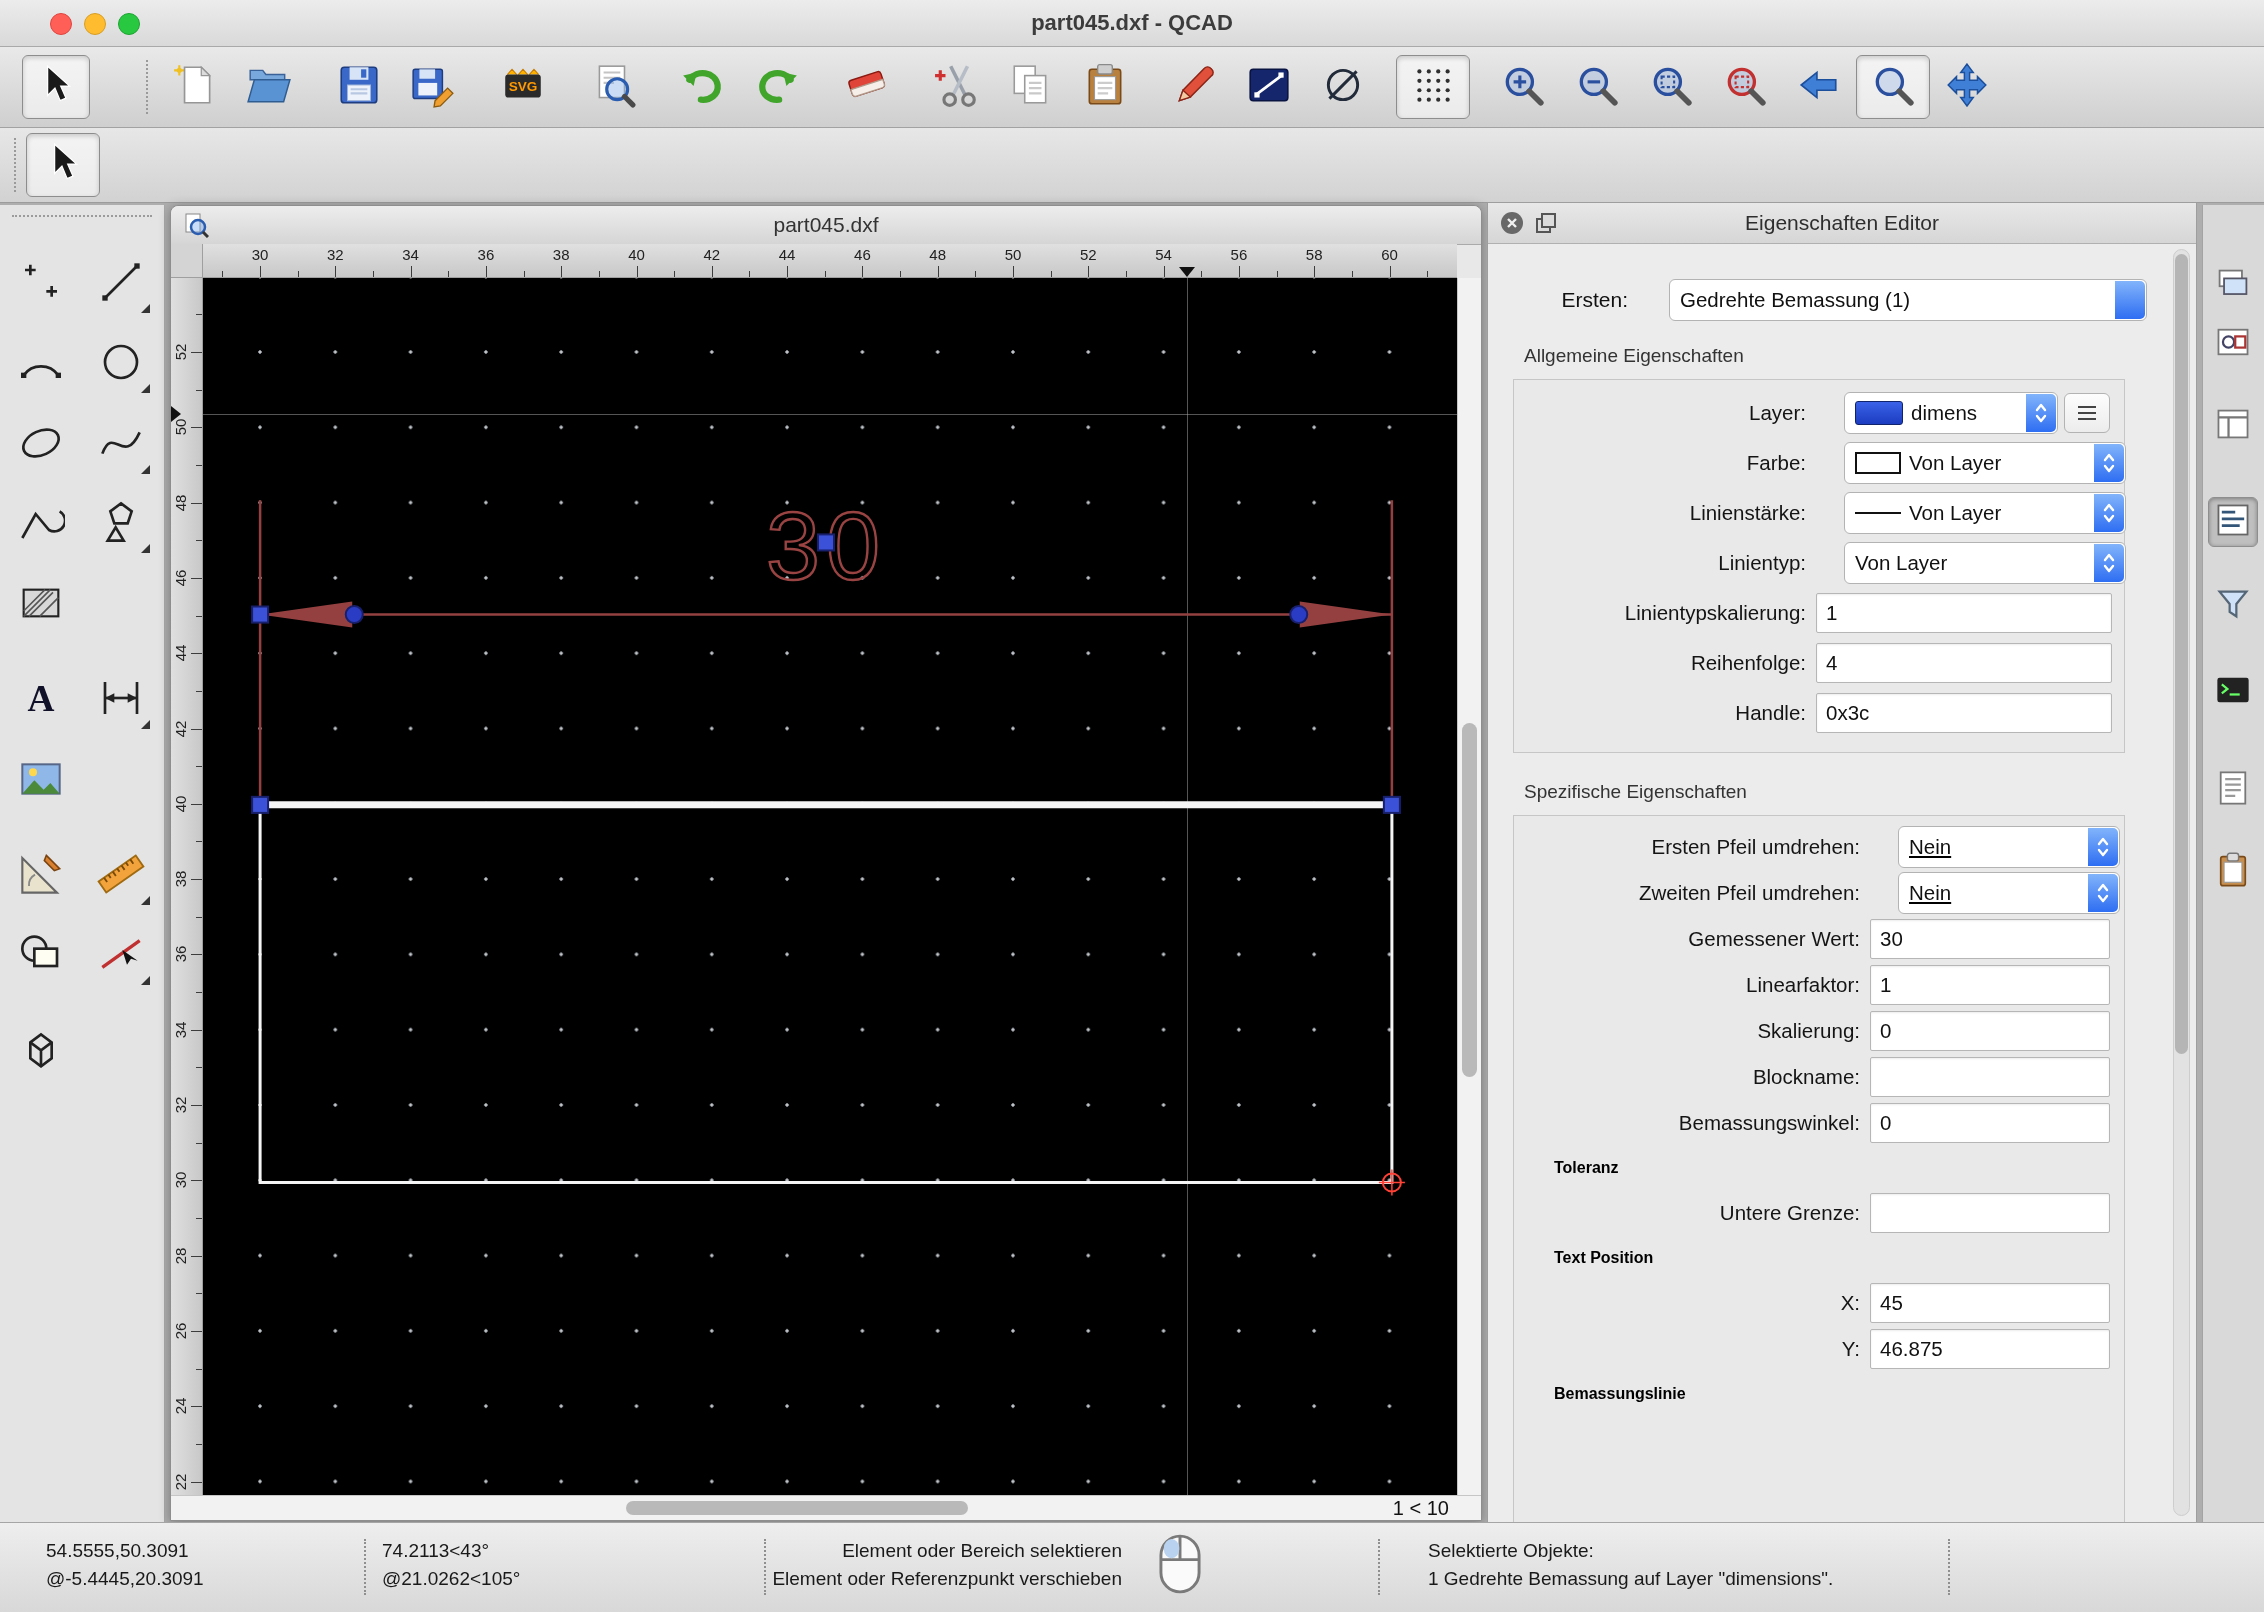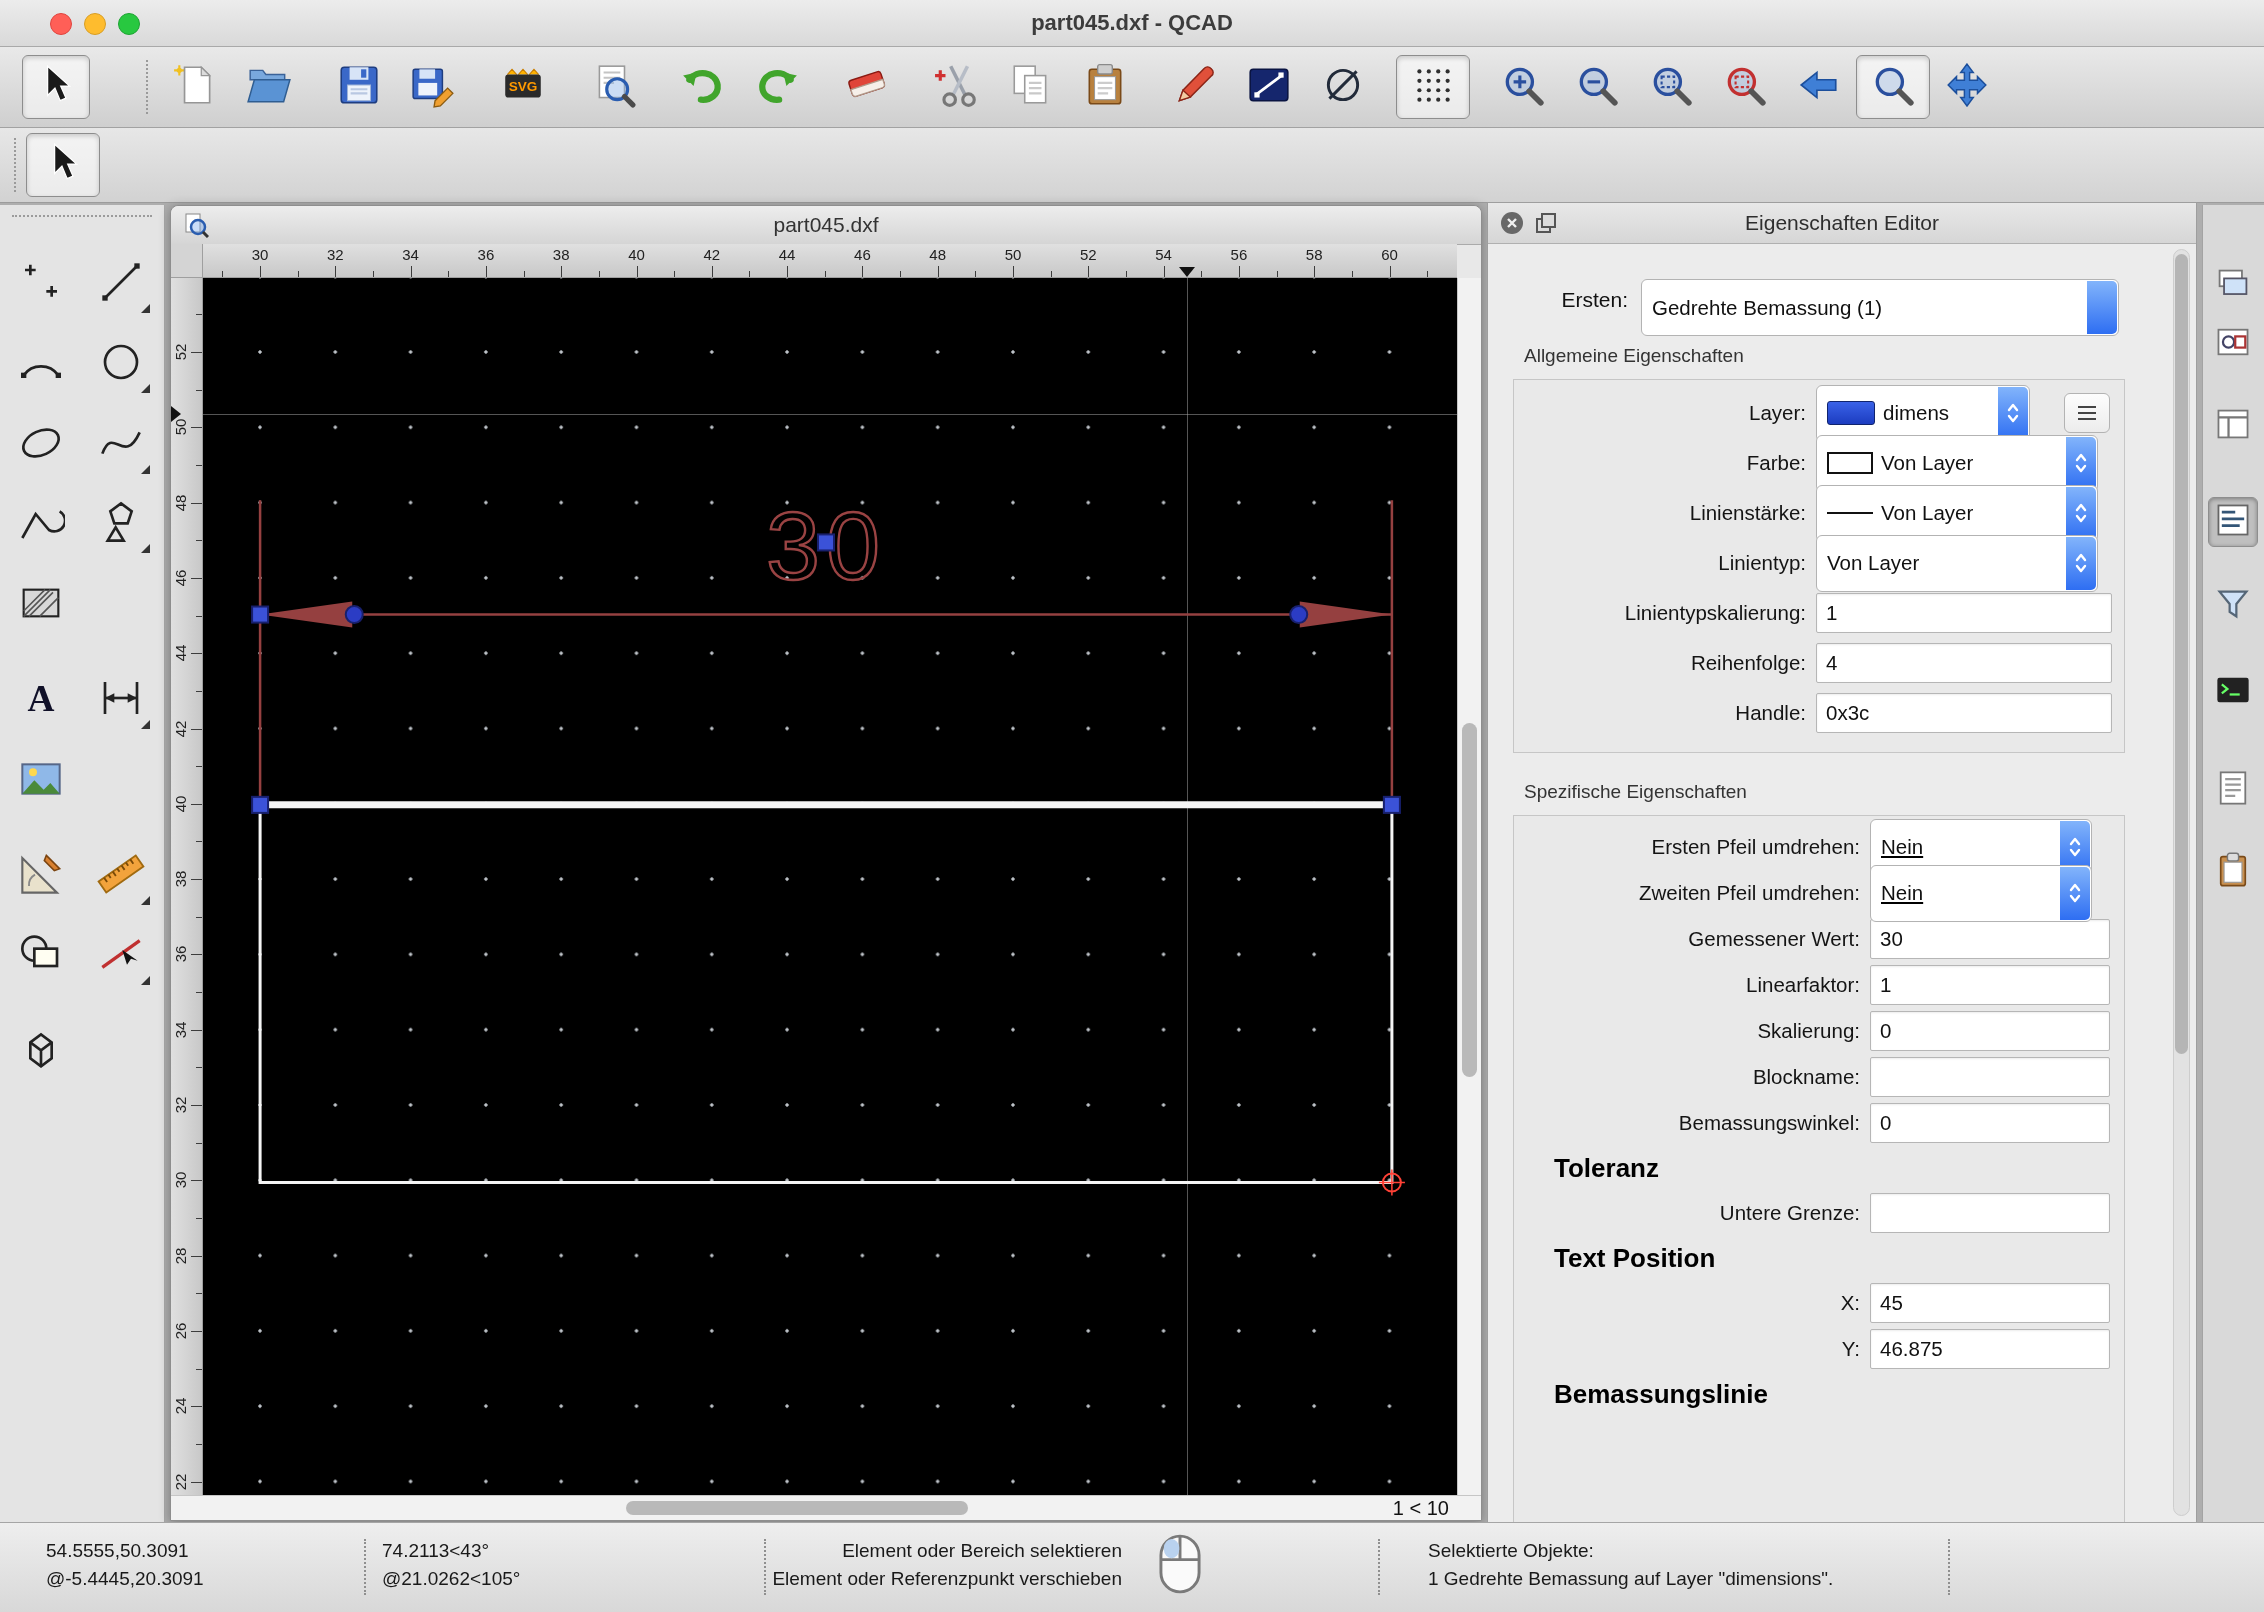--- a/index.html
+++ b/index.html
@@ -109,25 +109,25 @@
   #gtitle2{top:578px;left:36px;}
   .gbox{position:absolute;left:25px;width:612px;background:#e9e9e9;border:1px solid #c6c6c6;
     border-radius:0;padding:8px 14px;box-sizing:border-box;}
   #group1{top:176px;height:374px;}
   #group2{top:612px;height:708px;}
   .prow{display:flex;align-items:center;height:50px;}
   #group2 .prow{height:46px;}
   .plabel{text-align:right;padding-right:10px;font-size:20.5px;color:#141414;flex:0 0 auto;}
   #group1 .plabel{width:278px;}
   #group2 .plabel{width:332px;}
-  .pheading{font-size:26px;font-weight:bold;color:#000;padding-left:26px;height:44px;
+  .pheading{font-size:16px;font-weight:bold;color:#000;padding-left:26px;height:44px;
     display:flex;align-items:center;}
-  .combo{height:57px;background:#fff;border:1px solid #b3b3b3;border-radius:6px;
+  .combo{height:42px;background:#fff;border:1px solid #b3b3b3;border-radius:6px;
     display:flex;align-items:center;position:relative;padding-left:10px;
-    box-sizing:border-box;flex:0 0 auto;}
+    box-sizing:border-box;flex:0 0 auto;margin-left:28px;}
   .combo .cval{font-size:20.5px;color:#111;white-space:nowrap;}
   .spin{position:absolute;right:1px;top:1px;bottom:1px;width:30px;border-radius:0 5px 5px 0;
     background:linear-gradient(#82b4fb,#2e6ef2);display:flex;align-items:center;
     justify-content:center;}
   .tfield{height:40px;background:#fff;border:1px solid #b6b6b6;border-radius:2px;
     display:flex;align-items:center;padding:0 9px;box-sizing:border-box;flex:0 0 auto;
     box-shadow:inset 0 1px 2px rgba(0,0,0,.08);}
   .tfield .fval{font-size:20.5px;color:#111;}
   .tfield .fph{font-size:20.5px;color:#9a9a9a;}
   .menu-btn{width:46px;height:40px;margin-left:auto;background:linear-gradient(#fdfdfd,#ececec);

